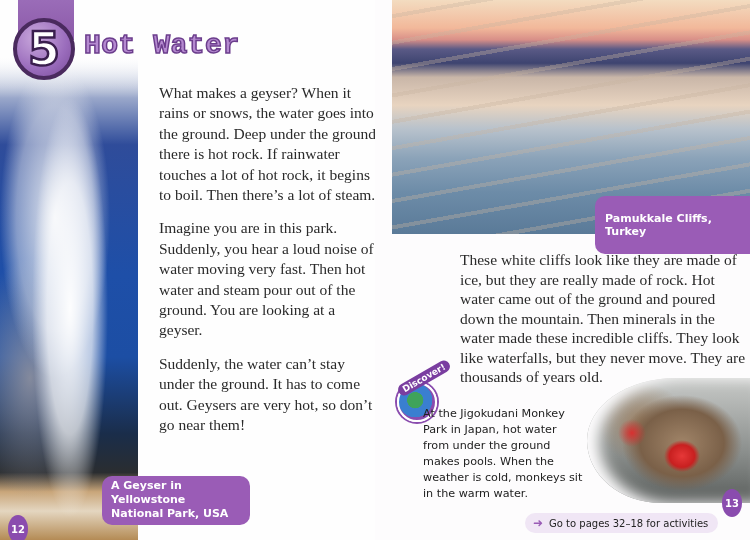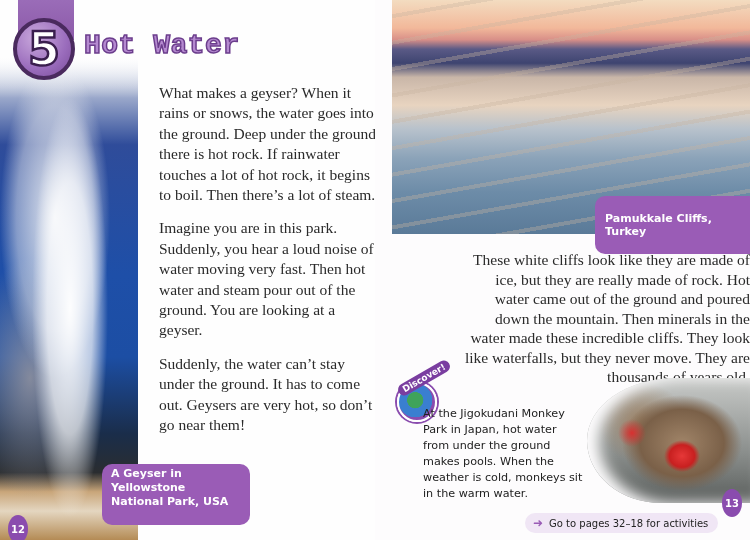--- a/index.html
+++ b/index.html
@@ -25,38 +25,38 @@
     border: 4px solid #4a2a5e; display:flex; align-items:center; justify-content:center;
   }
   .chapter-number { font-family: "DejaVu Sans", sans-serif; font-weight: bold; font-size: 46px; color: #fff;
     -webkit-text-stroke: 2.5px #3a1e4e; line-height: 1; }
   .chapter-title { position: absolute; left: 84px; top: 30px; font-family: Liberation Mono, monospace; font-weight: bold;
     font-size: 28px; color: #b58ad0; -webkit-text-stroke: 1.5px #6b3d8c; letter-spacing: 0.5px; }
 
   .left-text { position: absolute; left: 159px; top: 83px; width: 220px; font-size: 15.5px; line-height: 20.4px; color: #2a2a2a; }
   .left-text p { margin-bottom: 13px; }
 
-  .caption-left { position: absolute; left: 102px; top: 464px; width: 148px; padding: 3px 9px 16px;
+  .caption-left { position: absolute; left: 102px; top: 476px; width: 148px; padding: 3px 9px 4px;
     background: #9a5cb6; color: #fff; border-radius: 10px; font-family: "DejaVu Sans", sans-serif; font-weight: bold; font-size: 11px; line-height: 14px; }
   .page-num { position: absolute; width: 20px; height: 28px; border-radius: 50%; background: #8a4cae; color:#fff;
     font-family: "DejaVu Sans", sans-serif; font-weight: bold; font-size: 10px; display:flex; align-items:center; justify-content:center; }
   .page-num.left { left: 8px; top: 515px; }
   .page-num.right { left: 722px; top: 489px; }
 
   
   .right-page { position: absolute; left: 375px; top: 0; width: 375px; height: 540px; background: #fdfcfd; overflow: hidden; }
   .pamukkale-photo {
     position: absolute; left: 17px; top: 0; width: 358px; height: 234px;
     background:
       repeating-linear-gradient(170deg, rgba(255,255,255,0) 0 14px, rgba(200,180,160,0.35) 14px 18px, rgba(255,255,255,0) 18px 26px),
       linear-gradient(180deg, #f3dcc0 0%, #f2b89a 12%, #d88f88 17%, #5a5a86 21%, #3e4470 27%, #c9b6a8 33%, #e8d4c0 45%, #b8c2cc 55%, #8aa2b8 68%, #6d8ca8 82%, #5a7a98 100%);
   }
   .caption-right { position: absolute; left: 220px; top: 196px; width: 155px; padding: 16px 10px; background: #9a5cb6; color:#fff;
     font-family: "DejaVu Sans", sans-serif; font-weight: bold; font-size: 11px; border-radius: 10px 0 0 10px; }
-  .right-text { position: absolute; left: 85px; top: 250px; width: 290px; font-size: 15.5px; line-height: 19.5px; color:#2a2a2a;text-align:right; }
+  .right-text { position: absolute; left: 85px; top: 250px; width: 290px; font-size: 15.5px; line-height: 19.5px; color:#2a2a2a; }
   .discover-badge { position: absolute; left: 22px; top: 382px; width: 40px; height: 40px; border-radius: 50%;
     background: radial-gradient(circle at 45% 45%, #3fa35a 0 28%, #3a7fd0 30% 60%, #8a4cae 62%); border: 2px solid #fff; box-shadow: 0 0 0 2px #8a4cae; }
   .discover-label { position: absolute; left: 20px; top: 372px; font-family: "DejaVu Sans", sans-serif; font-weight:bold; font-size: 9px; color:#fff;
     background:#7a3ea0; padding: 1px 5px; border-radius: 8px; transform: rotate(-30deg); }
   .discover-text { position: absolute; left: 48px; top: 406px; width: 160px; font-family: "DejaVu Sans", sans-serif; font-size: 11.2px; line-height: 16px; color:#222; }
   .monkey-photo { position: absolute; left: 212px; top: 378px; width: 163px; height: 125px; border-radius: 60% 0 0 50% / 55% 0 0 55%;
     background:
       radial-gradient(ellipse 18px 16px at 95px 78px, #e63838, #c82020 70%, rgba(200,32,32,0) 100%),
       radial-gradient(ellipse 14px 14px at 45px 55px, #d83030, rgba(216,48,48,0) 100%),
       radial-gradient(ellipse 60px 48px at 95px 65px, #a08468, #7a6048 70%, rgba(122,96,72,0) 100%),

